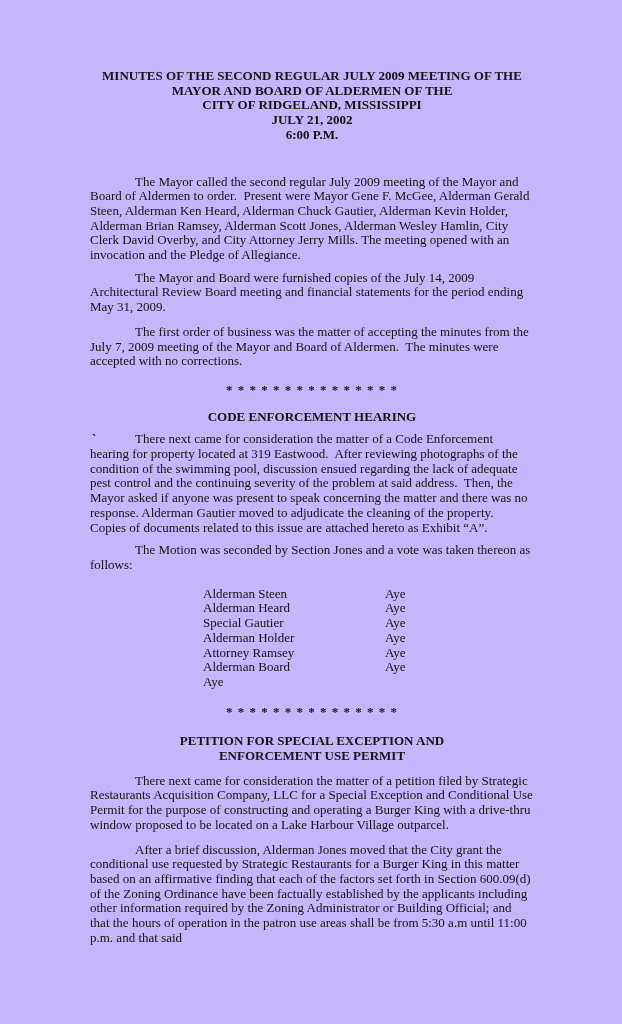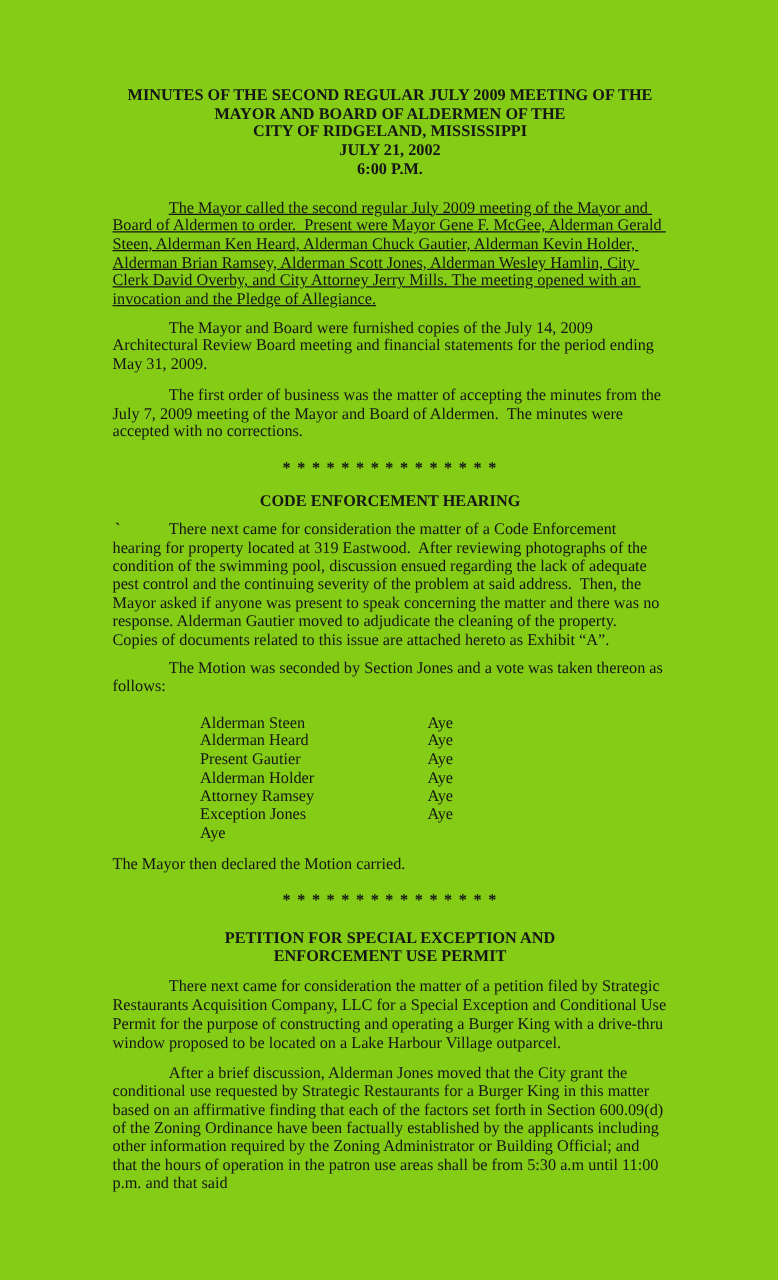--- a/index.html
+++ b/index.html
@@ -1,39 +1,39 @@
 <!DOCTYPE html>
 <html><head>
 <meta charset="utf-8">
 <style>
   html, body { margin: 0; padding: 0; background: #ffffff; }
   .page {
     position: relative;
     width: 622px;
     height: 1024px;
     margin: 0 auto;
-    background: #84cc16;
+    background: #c4b5fd;
     box-sizing: border-box;
     padding: 69px 88px 0 90px;
     font-family: "Liberation Serif", "DejaVu Serif", serif;
     font-size: 13px;
     line-height: 14.7px;
     color: #151515;
     overflow: hidden;
     -webkit-font-smoothing: antialiased;
   }
   .doc-title { text-align: center; font-weight: bold; }
   .doc-title div { white-space: pre-wrap; }
   p.para {
     margin: 10px 0 0 0;
     white-space: pre-wrap;
     text-align: left;
   }
   p.indent { text-indent: 45px; }
-  p.first-para { margin-top: 16px; text-decoration: underline; }
+  p.first-para { margin-top: 32px; }
   p.tight { margin-top: 8px; }
   .separator {
     margin-top: 14px;
     text-align: center;
     font-weight: bold;
     letter-spacing: 1px;
   }
   .section-heading {
     margin: 12px 0 0 0;
     font-size: 13px;
@@ -43,21 +43,21 @@
   }
   .section-heading div { white-space: pre-wrap; }
   .has-mark { position: relative; }
   .stray-mark {
     position: absolute;
     left: 2px;
     top: 0;
     text-indent: 0;
     font-weight: bold;
   }
-  .vote-table { margin: 14px 0 0 70px; }
+  .vote-table { margin: 14px 0 0 113px; }
   .vote-row { display: flex; }
   .vote-name { width: 182px; }
   .vote-value { width: 60px; }
   .no-indent { text-indent: 0; }
   .carried { margin-top: 14px; }
   .sep-2 { margin-top: 15px; }
   .heading-3 { margin-top: 15px; }
   .petition-para { margin-top: 11px; }
   .motion-para { margin-top: 7px; }
 </style>
@@ -91,41 +91,40 @@
   <div class="vote-table">
     <div class="vote-row">
       <span class="vote-name">Alderman Steen</span>
       <span class="vote-value">Aye</span>
     </div>
     <div class="vote-row">
       <span class="vote-name">Alderman Heard</span>
       <span class="vote-value">Aye</span>
     </div>
     <div class="vote-row">
-      <span class="vote-name">Present Gautier</span>
+      <span class="vote-name">Special Gautier</span>
       <span class="vote-value">Aye</span>
     </div>
     <div class="vote-row">
       <span class="vote-name">Alderman Holder</span>
       <span class="vote-value">Aye</span>
     </div>
     <div class="vote-row">
       <span class="vote-name">Attorney Ramsey</span>
       <span class="vote-value">Aye</span>
     </div>
     <div class="vote-row">
-      <span class="vote-name">Exception Jones</span>
+      <span class="vote-name">Alderman Board</span>
       <span class="vote-value">Aye</span>
     </div>
     <div class="vote-row">
       <span class="vote-value">Aye</span>
     </div>
   </div>
 
-  <p class="para no-indent carried">The Mayor then declared the Motion carried.</p>
 
   <div class="separator sep-2">* * * * * * * * * * * * * * *</div>
 
   <h2 class="section-heading heading-3">
     <div>PETITION FOR SPECIAL EXCEPTION AND</div>
     <div>ENFORCEMENT USE PERMIT</div>
   </h2>
 
   <p class="para indent petition-para">There next came for consideration the matter of a petition filed by Strategic Restaurants Acquisition Company, LLC for a Special Exception and Conditional Use Permit for the purpose of constructing and operating a Burger King with a drive-thru window proposed to be located on a Lake Harbour Village outparcel.</p>
 

